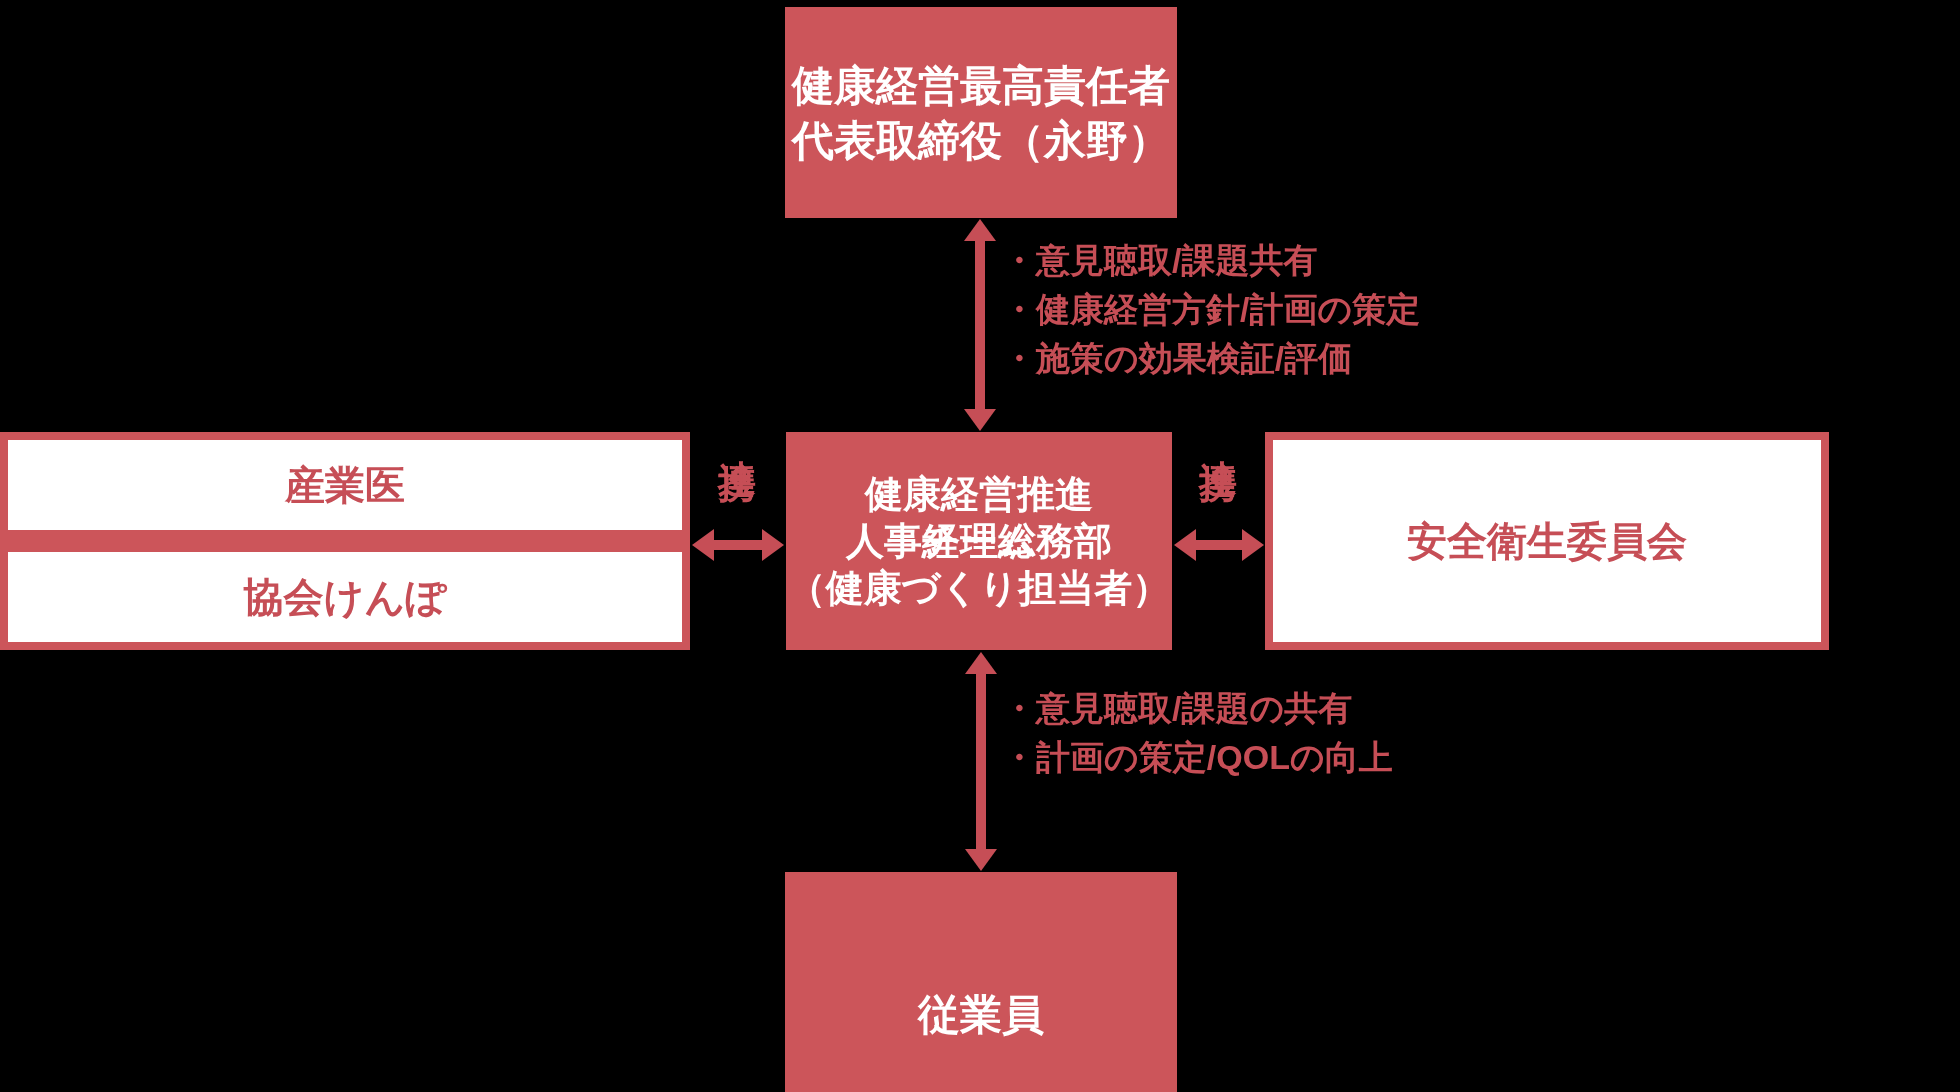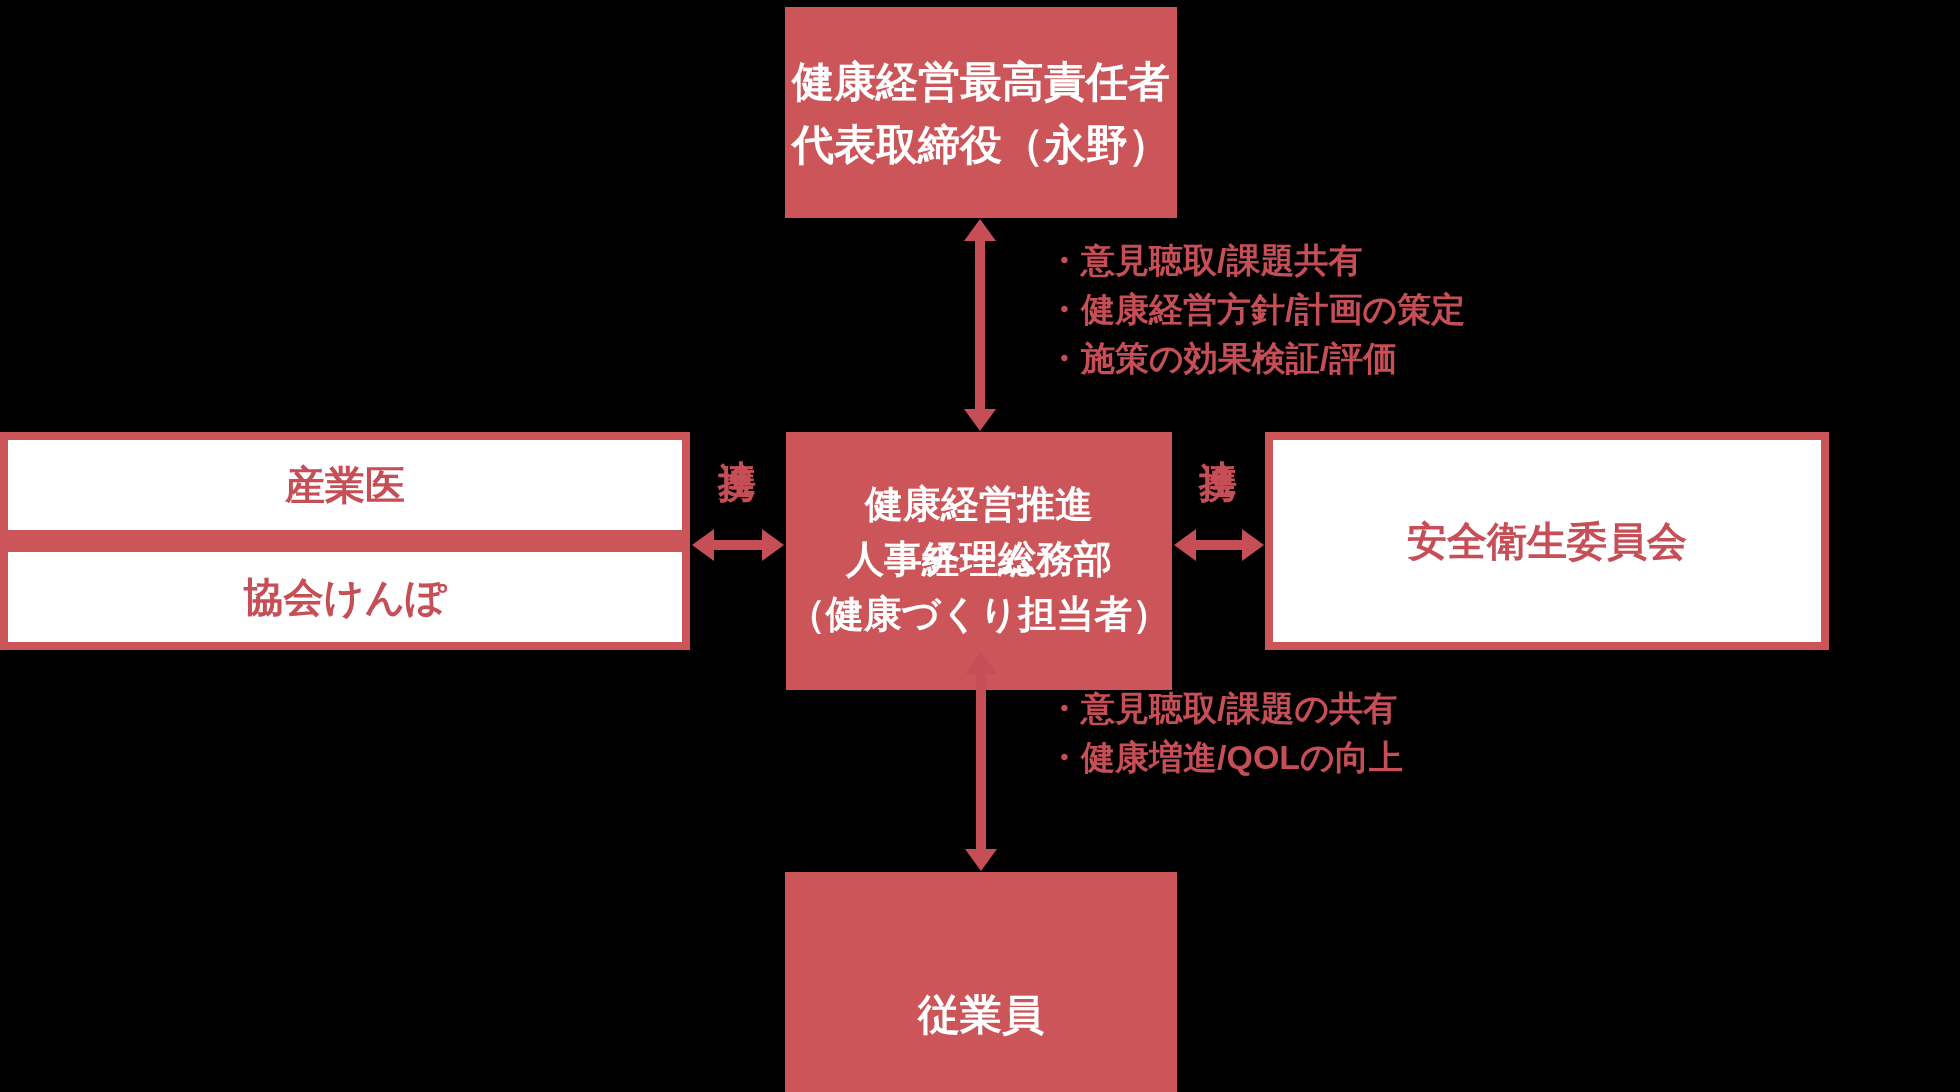--- a/index.html
+++ b/index.html
@@ -11,45 +11,44 @@
   html,body{margin:0;padding:0;background:var(--bg);}
   .canvas{
     position:relative;width:1960px;height:1092px;background:var(--bg);
     font-family:"Liberation Sans","DejaVu Sans",sans-serif;font-weight:bold;
     overflow:hidden;
   }
   .box{
     position:absolute;background:var(--box-red);color:var(--text-white);
     display:flex;flex-direction:column;justify-content:center;align-items:center;
     text-align:center;
-    gap:8px;
   }
   .top-box{left:785px;top:7px;width:392px;height:211px;font-size:42px;line-height:55px;}
-  .center-box{left:786px;top:432px;width:386px;height:258px;font-size:38px;line-height:47px;font-family:Liberation Mono, monospace;}
+  .center-box{left:786px;top:432px;width:386px;height:218px;font-size:38px;line-height:47px;}
   .bottom-box{left:785px;top:872px;width:392px;height:285px;font-size:42px;}
   .overlap-line{position:relative;width:100%;}
   .overlay-text{position:absolute;left:0;right:0;top:0;text-align:center;}
   .side-group{
     position:absolute;top:432px;height:218px;background:var(--box-red);
     box-sizing:border-box;padding:8px;display:flex;flex-direction:column;gap:22px;
   }
   .left-group{left:0;width:690px;}
   .right-group{left:1265px;width:564px;}
   .white-row{
     background:var(--text-white);color:var(--accent-red);flex:1;
     display:flex;align-items:center;justify-content:center;
     font-size:40px;white-space:nowrap;
   }
   .renkei{
     position:absolute;top:430px;color:var(--accent-red);font-size:38px;
     writing-mode:vertical-rl;text-orientation:upright;letter-spacing:2px;line-height:40px;
   }
   .renkei-left{left:717px;}
   .renkei-right{left:1198px;}
-  .bullets{position:absolute;color:var(--accent-red);font-size:34px;line-height:49px;white-space:nowrap;margin-left:45px;}
+  .bullets{position:absolute;color:var(--accent-red);font-size:34px;line-height:49px;white-space:nowrap;}
   .bullets-top{left:1002px;top:236px;}
   .bullets-bottom{left:1002px;top:684px;}
   
   .varrow{position:absolute;width:32px;}
   .varrow .shaft{position:absolute;left:11px;top:20px;bottom:20px;width:10px;background:var(--accent-red);}
   .varrow .head-up{position:absolute;top:0;left:0;width:0;height:0;
     border-left:16px solid transparent;border-right:16px solid transparent;
     border-bottom:22px solid var(--accent-red);}
   .varrow .head-down{position:absolute;bottom:0;left:0;width:0;height:0;
     border-left:16px solid transparent;border-right:16px solid transparent;
@@ -123,20 +122,20 @@
   </div>
 
   <div class="varrow varrow-bottom">
     <div class="head-up"></div>
     <div class="shaft"></div>
     <div class="head-down"></div>
   </div>
 
   <div class="bullets bullets-bottom">
     <div>・意見聴取/課題の共有</div>
-    <div>・健康増進/QOLの向上</div>
+    <div>・計画の策定/QOLの向上</div>
   </div>
 
   <div class="box bottom-box">
     <div>従業員</div>
   </div>
 
 </div>
 
 </body></html>

